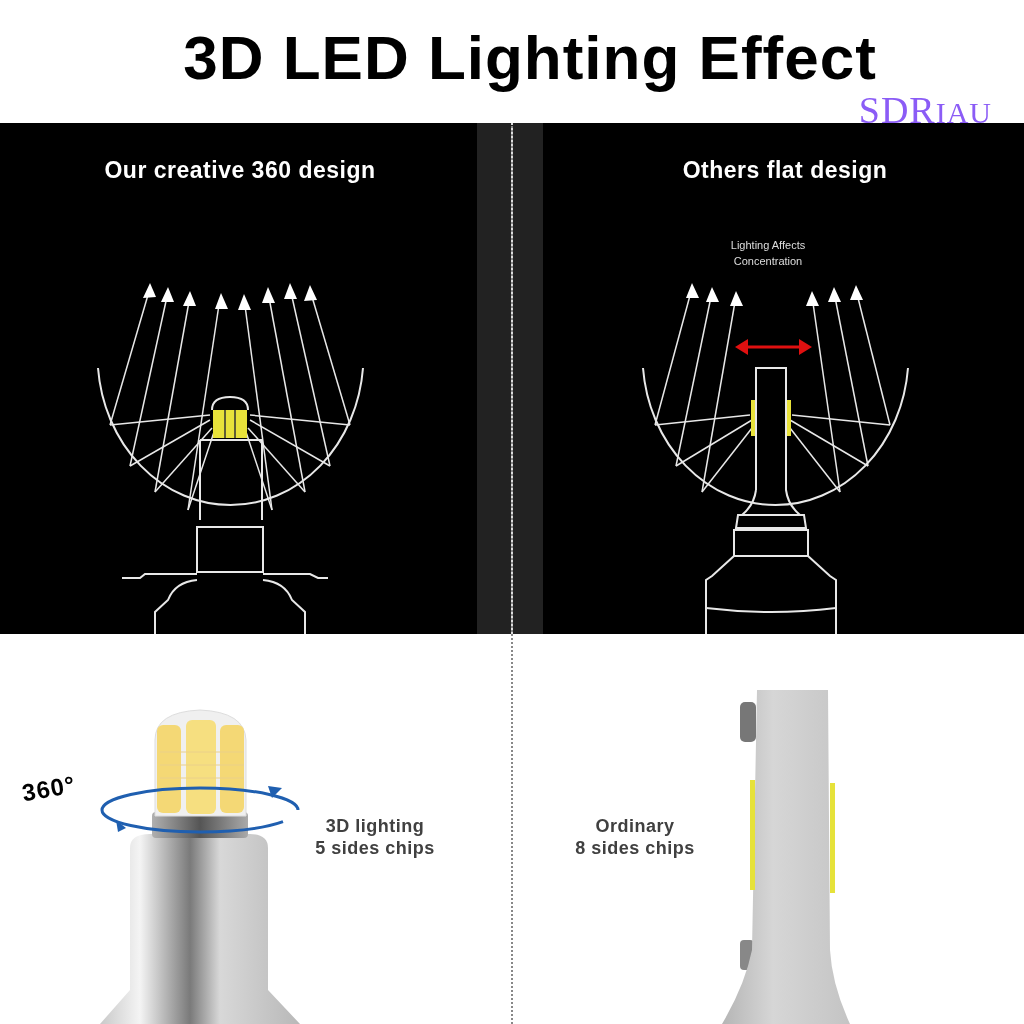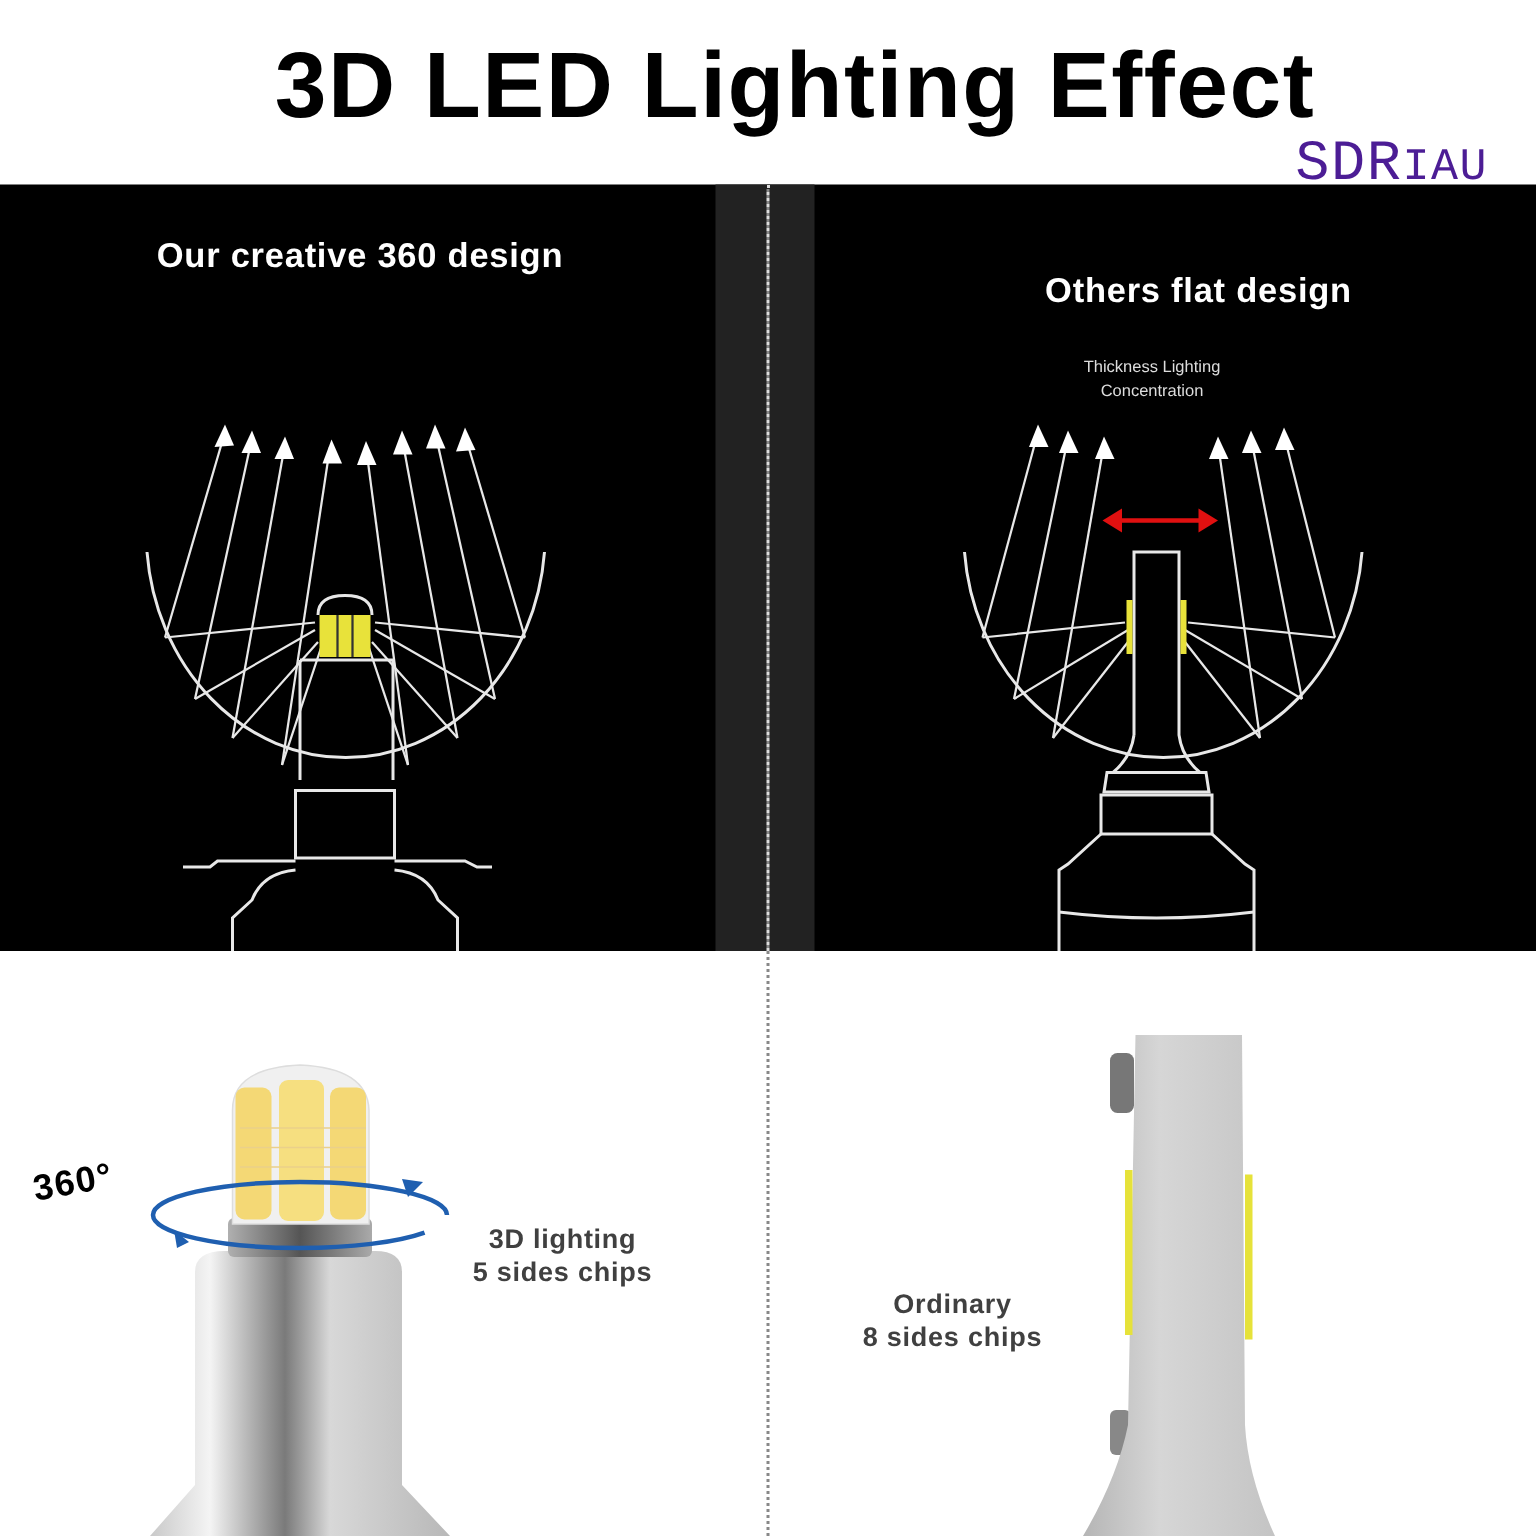--- a/index.html
+++ b/index.html
@@ -1,18 +1,18 @@
 <!DOCTYPE html>
 <html><head>
 <meta charset="utf-8">
 <style>
   html, body { margin:0; padding:0; }
   body { width:1024px; height:1024px; position:relative; overflow:hidden; background:#ffffff; font-family:"Liberation Sans", sans-serif; }
   .title { position:absolute; left:0; top:22px; width:1060px; text-align:center; font-size:62px; font-weight:bold; color:#000; letter-spacing:1px; }
-  .watermark { position:absolute; right:32px; top:88px; font-family:Liberation Mono, monospace; font-size:38px; color:#4c1d95; letter-spacing:1px; }
+  .watermark { position:absolute; right:32px; top:88px; font-family:Liberation Serif, serif; font-size:38px; color:#8b5cf6; letter-spacing:1px; }
   .watermark .sm { font-size:30px; }
   .black-panel { position:absolute; left:0; top:123px; width:1024px; height:511px; background:#000; }
   .divider-strip { position:absolute; left:477px; top:123px; width:66px; height:511px; background:#222; }
   .dash-line { position:absolute; left:511px; top:123px; width:0; height:901px; border-left:2px dotted #888; }
   .dash-line.on-dark { border-left-color:#ddd; height:511px; }
   .panel-heading { position:absolute; color:#fff; font-weight:bold; font-size:23px; letter-spacing:0.5px; text-align:center; }
   .note { position:absolute; color:#ddd; font-size:11px; text-align:center; line-height:16px; }
   svg { position:absolute; }
   .caption { position:absolute; color:#404040; font-weight:bold; font-size:18px; text-align:center; line-height:22px; letter-spacing:0.5px; }
   .deg-label { position:absolute; left:22px; top:775px; font-size:24px; font-weight:bold; color:#000; transform:rotate(-10deg); letter-spacing:1px; }
@@ -22,23 +22,23 @@
 
 <div class="title">3D LED Lighting Effect</div>
 <div class="watermark"><span>SDR</span><span class="sm">IAU</span></div>
 
 <div class="black-panel"></div>
 <div class="divider-strip"></div>
 <div class="dash-line"></div>
 <div class="dash-line on-dark"></div>
 
 <div class="panel-heading" style="left:60px; top:157px; width:360px;">Our creative 360 design</div>
-<div class="panel-heading" style="left:624px; top:157px; width:350px;margin-top:23px;">Others flat design</div>
+<div class="panel-heading" style="left:610px; top:157px; width:350px;">Others flat design</div>
 <div class="note" style="left:688px; top:237px; width:160px;">
-  <div>Thickness Lighting</div>
+  <div>Lighting Affects</div>
   <div>Concentration</div>
 </div>
 
 <svg width="480" height="511" style="left:0; top:123px;" viewBox="0 123 480 511">
   <defs>
     <marker id="ah" markerWidth="8" markerHeight="8" refX="4" refY="4" orient="auto" markerUnits="userSpaceOnUse">
       <path d="M0,0 L8,4 L0,8 z" fill="#fff"></path>
     </marker>
   </defs>
   <g stroke="#e8e8e8" stroke-width="2" fill="none">
@@ -168,16 +168,16 @@
       <stop offset="0.4" stop-color="#d6d6d6"></stop>
       <stop offset="1" stop-color="#c4c4c4"></stop>
     </linearGradient>
   </defs>
   <rect x="740" y="702" width="16" height="40" rx="5" fill="#777"></rect>
   <rect x="740" y="940" width="14" height="30" rx="4" fill="#888"></rect>
   <path d="M757,690 L828,690 L830,950 Q832,985 850,1024 L722,1024 Q745,985 752,950 Z" fill="url(#alu)"></path>
   <rect x="750" y="780" width="5" height="110" fill="#e6e23a"></rect>
   <rect x="830" y="783" width="5" height="110" fill="#e6e23a"></rect>
 </svg>
-<div class="caption" style="left:545px; top:858px; width:180px;">
+<div class="caption" style="left:545px; top:815px; width:180px;">
   <div>Ordinary</div>
   <div>8 sides chips</div>
 </div>
 
 </body></html>

